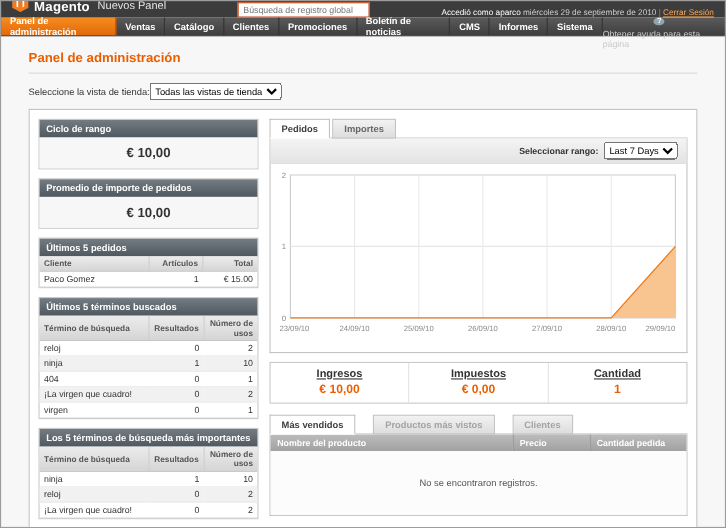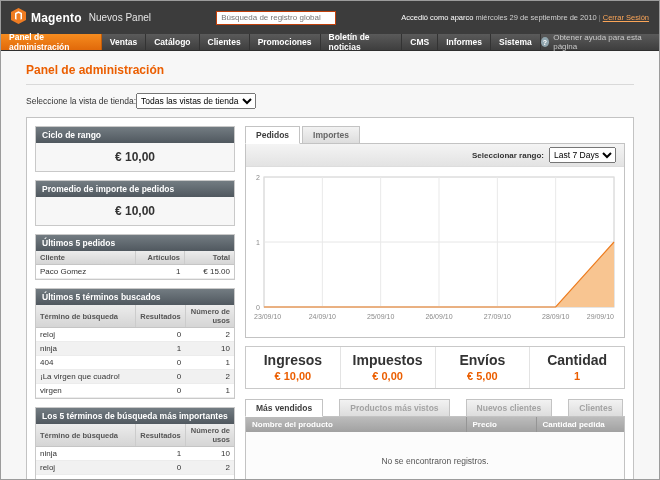--- a/index.html
+++ b/index.html
@@ -1,36 +1,36 @@
 <!DOCTYPE html>
 <html><head>
 <meta charset="utf-8">
 <style>
   * { box-sizing: border-box; }
   html,body { margin:0; padding:0; background:#e9e9e9; }
   body { width:660px; height:480px; font-family:"Liberation Sans", sans-serif; }
   .page { width:660px; height:480px; border:1px solid #9c9c9c; background:#f7f7f7; overflow:hidden; }
 
   
-  .topbar { height:33px; background:#3c3c3c; display:flex; align-items:center; padding:0 10px; }
+  .topbar { height:15px; background:#3c3c3c; display:flex; align-items:flex-end; padding:0 10px; }
   .logo { display:flex; align-items:center; gap:5px; }
   .logo-text { color:#fff; font-weight:bold; font-size:12px; letter-spacing:.2px; }
   .logo-sub { color:#e6e6e6; font-size:10px; margin-left:2px; }
   .search-wrap { flex:1; display:flex; justify-content:center; }
   .global-search { width:120px; height:14px; font-size:8px; border:1px solid #c2410c; padding:1px 4px; font-family:inherit; }
   .user-info { display:flex; align-items:center; gap:2px; font-size:7.5px; color:#cfcfcf; white-space:nowrap; }
   .user-info .who { color:#fff; }
   .sep { color:#8a8a8a; }
   .logout { color:#fba558; text-decoration:underline; cursor:pointer; }
 
   
   .mainnav { height:17px; background:linear-gradient(#5a5a5a,#3e3e3e); display:flex; align-items:stretch; font-size:8.5px; border-bottom:1px solid #2e2e2e; }
   .nav-item { color:#fff; font-weight:bold; padding:0 8px; display:flex; align-items:center; border-right:1px solid #333; cursor:pointer; text-decoration:none; }
   .nav-item.active { background:linear-gradient(#f68c1f,#e1690a); border-right-color:#c45c08; }
-  .nav-help { margin-left:auto; display:flex; align-items:center; gap:4px; color:#c9c9c9; padding-right:8px; font-size:8px; cursor:pointer; }
+  .nav-help { margin-left:auto; display:flex; align-items:center; gap:4px; color:#c9c9c9; padding-right:8px; font-size:8px; cursor:pointer;flex-direction:column; }
   .help-icon { width:10px; height:10px; border-radius:50%; background:#8fa4ad; color:#fff; font-size:7px; font-weight:bold; display:flex; align-items:center; justify-content:center; }
 
   
   .content { padding:8px 25px 0 25px; }
   .page-title { color:#EB5E00; font-size:12px; font-weight:bold; margin:4px 0 7px 0; }
   .rule { border:none; border-top:1px solid #d9d9d9; margin:0 0 8px 0; }
   .store-switcher { font-size:8.5px; color:#333; margin-bottom:8px; display:flex; align-items:center; gap:0; }
   select { font-size:8.5px; height:16px; font-family:inherit; }
 
   .panel { background:#fff; border:1px solid #c3c3c3; padding:8px; display:flex; gap:10px; min-height:366px; }
@@ -56,21 +56,21 @@
   .tab.disabled { color:#a3a3a3; }
 
   .chart-panel { border:1px solid #c3c3c3; border-top:none; background:#fff; }
   .chart-toolbar { background:linear-gradient(#f4f4f4,#e3e3e3); border-bottom:1px solid #ddd; display:flex; justify-content:flex-end; align-items:center; gap:5px; padding:3px 8px; font-size:8px; color:#333; }
   .chart-toolbar label { font-weight:bold; }
   .chart-wrap { padding:4px 2px 2px 2px; }
 
   .stats { border:1px solid #c9c9c9; background:#fff; display:flex; margin-top:8px; }
   .stat { flex:1; text-align:center; padding:5px 0 6px 0; }
   .stat + .stat { border-left:1px solid #e3e3e3; }
-  .stat-label { font-size:14px; font-weight:bold; color:#333; }
+  .stat-label { font-size:10px; font-weight:bold; color:#333;text-decoration:underline; }
   .stat-value { font-size:11px; font-weight:bold; color:#EB5E00; margin-top:2px; }
 
   .bottom-tabs { margin-top:10px;gap:16px; }
   .grid-panel { border:1px solid #c3c3c3; border-top:none; background:#fff; }
   .grid-table { width:100%; border-collapse:collapse; }
   .grid-table th { background:linear-gradient(#bcbcbc,#a1a1a1); color:#fff; font-size:8px; text-align:left; padding:3px 6px; border-right:1px solid #959595; font-weight:bold; }
   .grid-table th:last-child { border-right:none; }
   .grid-table th.c-price { width:70px; }
   .grid-table th.c-qty { width:88px; }
   .grid-table .empty-cell { text-align:center; padding:24px 0; font-size:8.5px; color:#555; background:#fcfcfc; }
@@ -279,33 +279,28 @@
         <div class="stats">
           <div class="stat">
             <div class="stat-label">Ingresos</div>
             <div class="stat-value">€ 10,00</div>
           </div>
           <div class="stat">
             <div class="stat-label">Impuestos</div>
             <div class="stat-value">€ 0,00</div>
           </div>
           <div class="stat">
-            <div class="stat-label">Envíos</div>
-            <div class="stat-value">€ 5,00</div>
-          </div>
-          <div class="stat">
             <div class="stat-label">Cantidad</div>
             <div class="stat-value">1</div>
           </div>
         </div>
 
         <div class="tabs bottom-tabs">
           <div class="tab active">Más vendidos</div>
           <div class="tab disabled">Productos más vistos</div>
-          <div class="tab disabled">Nuevos clientes</div>
           <div class="tab disabled">Clientes</div>
         </div>
 
         <div class="grid-panel">
           <table class="grid-table">
             <thead>
               <tr>
                 <th>Nombre del producto</th>
                 <th class="c-price">Precio</th>
                 <th class="c-qty">Cantidad pedida</th>

